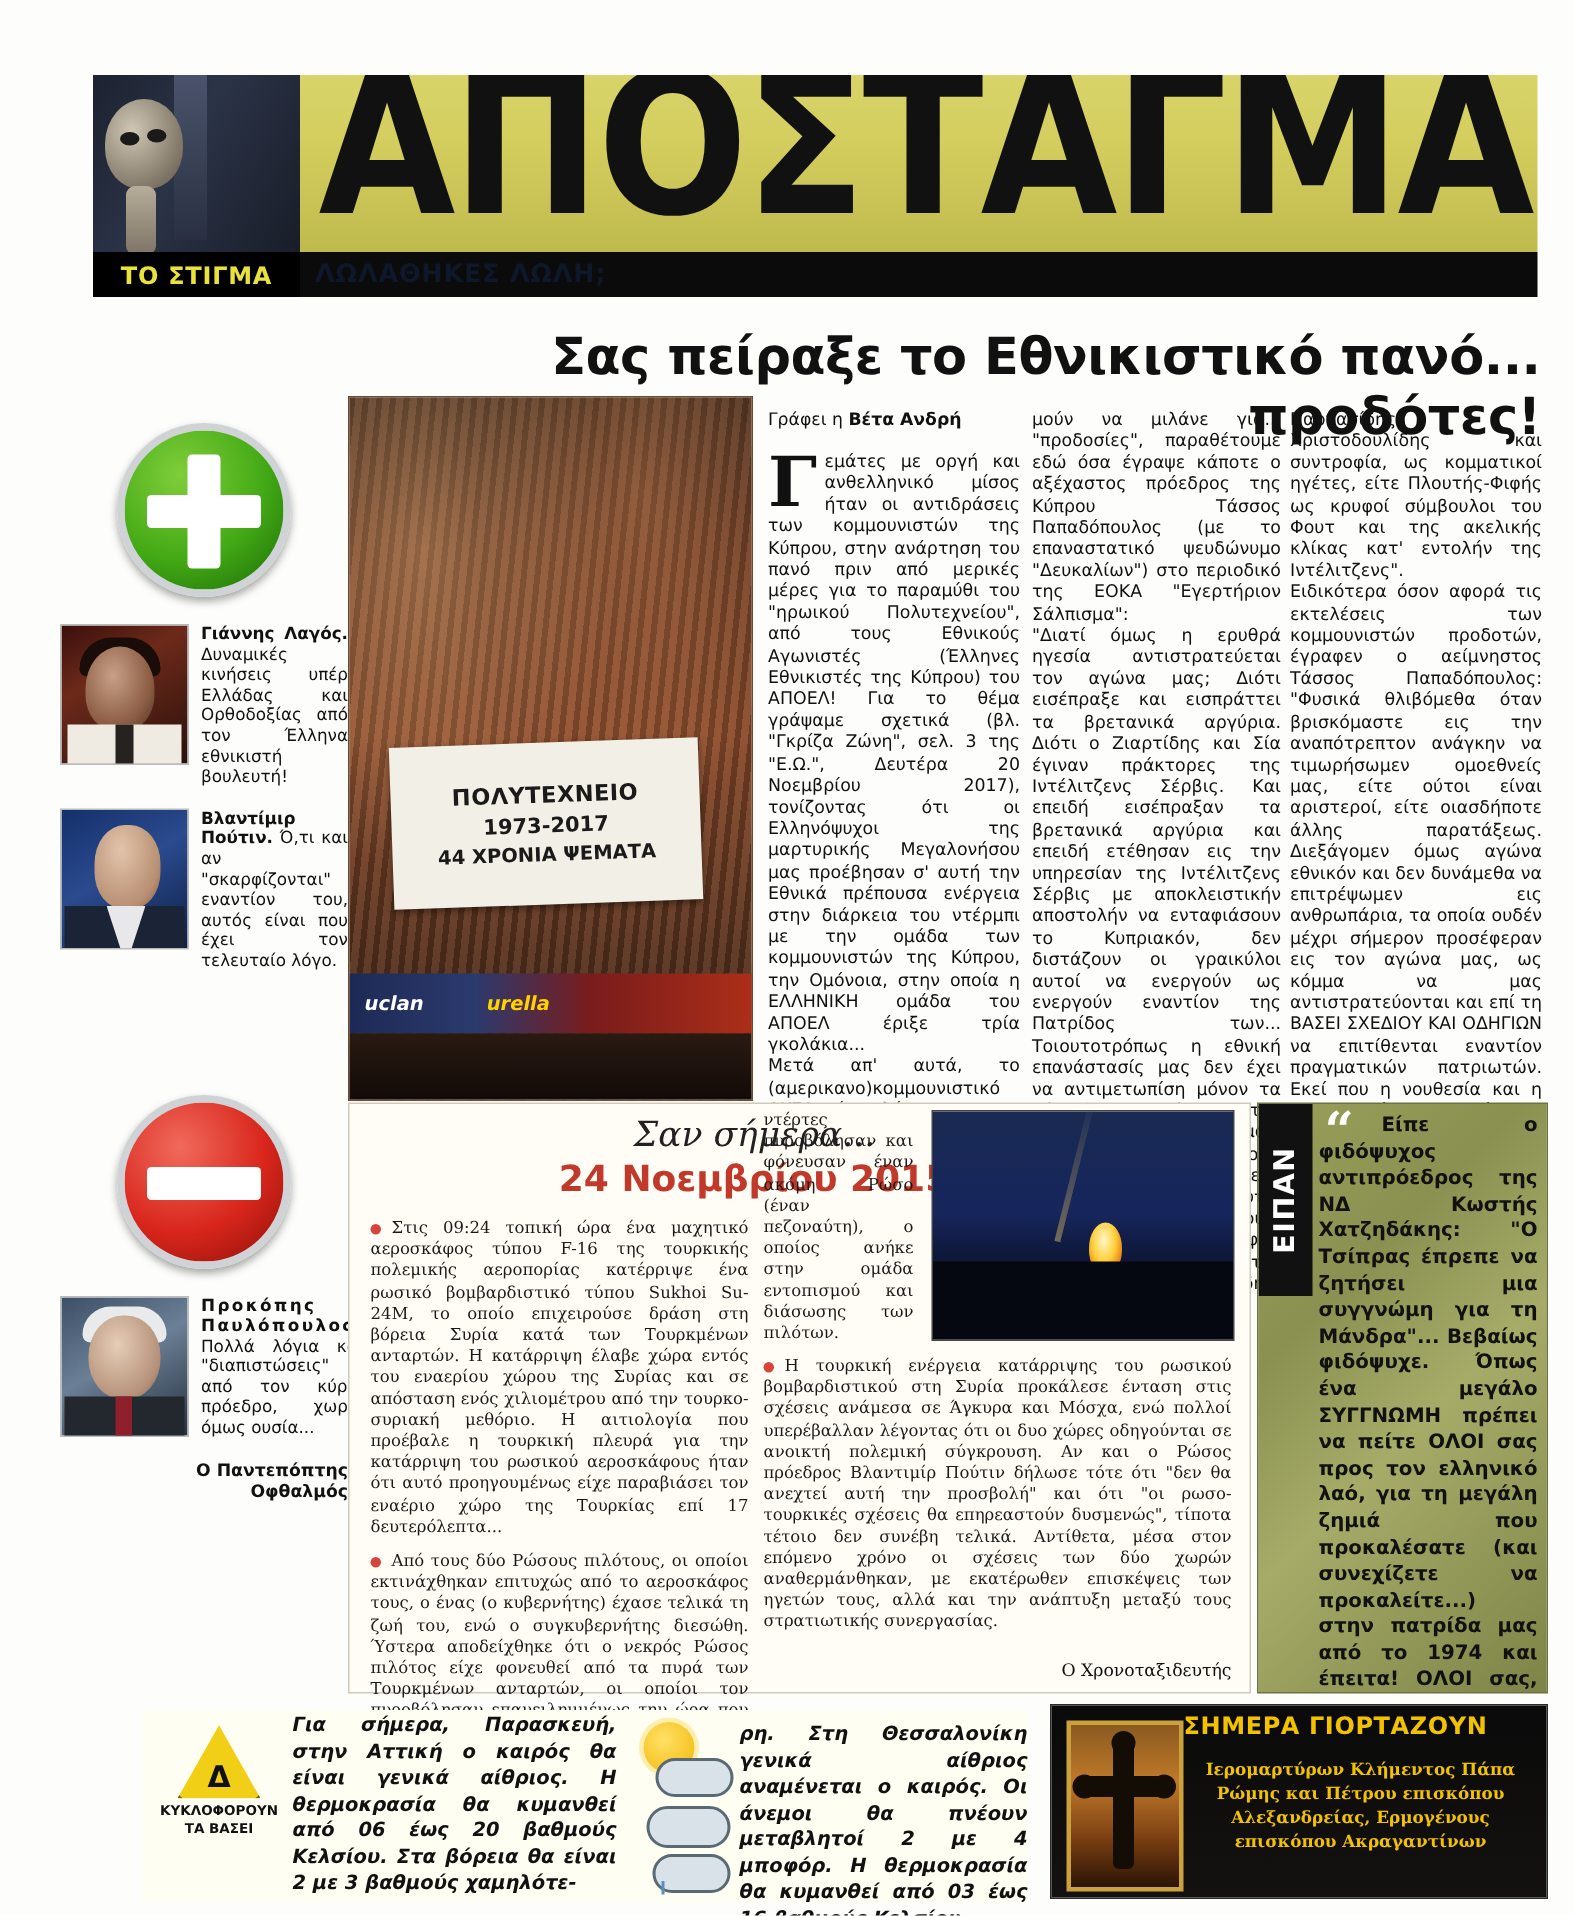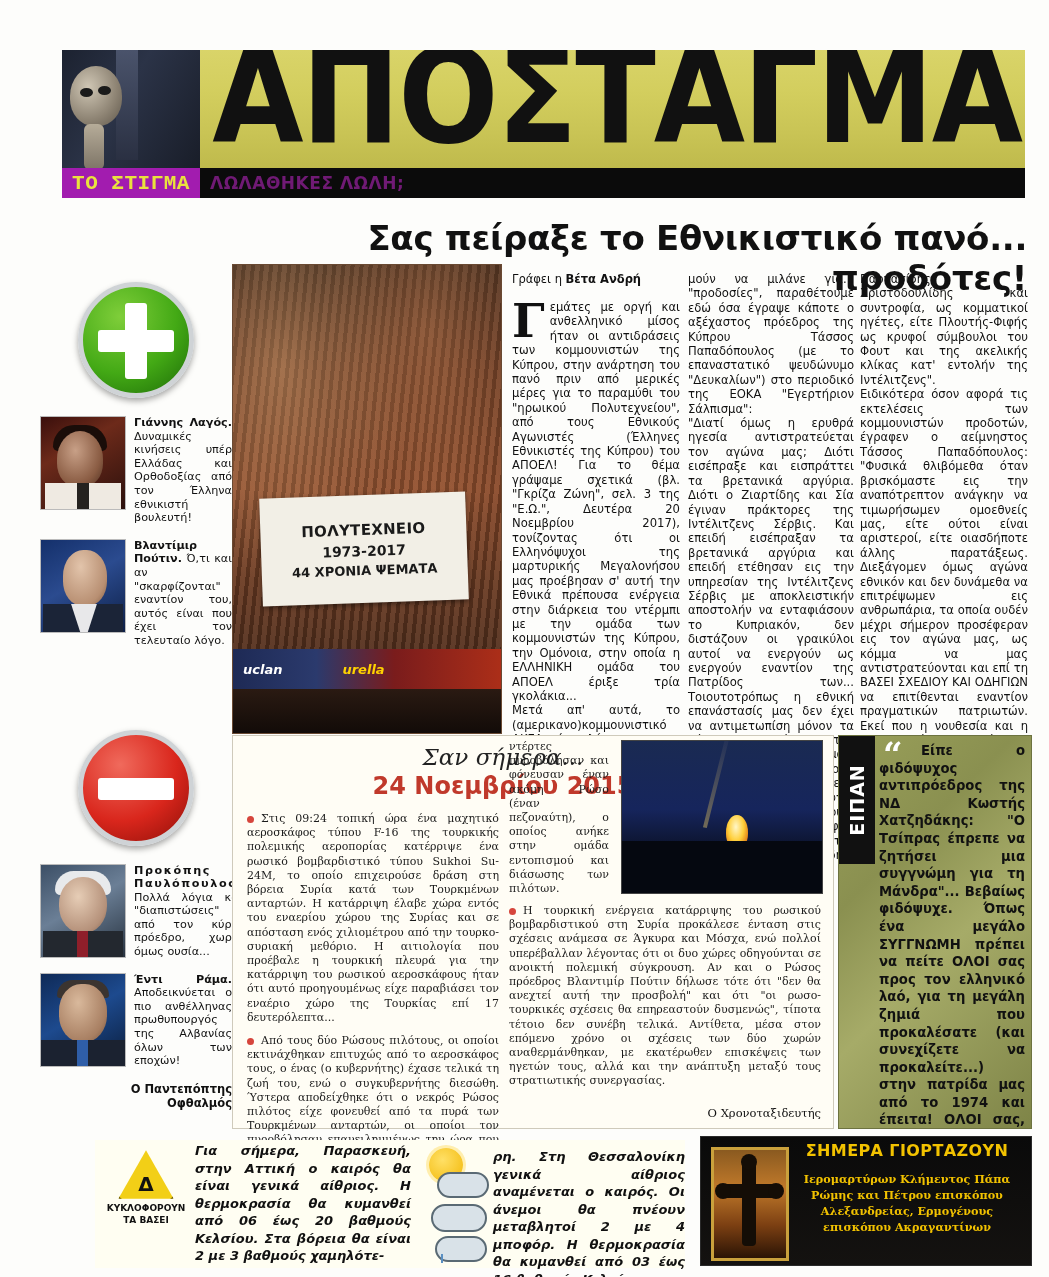--- a/index.html
+++ b/index.html
@@ -44,26 +44,26 @@
   .mast-photo .neck{
     position:absolute;left:22px;top:74px;width:20px;height:46px;
     background:linear-gradient(180deg,#b6ac99,#7d7466);
     border-radius:6px;
   }
   .mast-black{
     position:absolute;left:0;top:118px;width:963px;height:30px;background:#0b0b0b;
   }
   .mast-stigma{
     position:absolute;left:0px;top:118px;width:138px;height:30px;
-    background:#a21caf;color:#e9e23d;font-weight:bold;font-size:21px;
-    display:flex;align-items:center;justify-content:center;letter-spacing:0.5px;font-family:Liberation Mono, monospace;
+    background:#000000;color:#e9e23d;font-weight:bold;font-size:16px;
+    display:flex;align-items:center;justify-content:center;letter-spacing:0.5px;
   }
   .mast-sub{
     position:absolute;left:148px;top:118px;height:30px;display:flex;align-items:center;
-    color:#701a75;font-weight:bold;font-size:17px;letter-spacing:0.5px;
+    color:#0f172a;font-weight:bold;font-size:17px;letter-spacing:0.5px;
   }
 
   
   .headline{
     position:absolute;left:232px;top:218px;width:795px;height:42px;
     font-size:34px;font-weight:bold;color:#111;text-align:right;
     font-family:"DejaVu Sans","Liberation Sans",sans-serif;
     letter-spacing:-0.3px;
   }
 
@@ -127,21 +127,21 @@
     position:absolute;left:28px;top:230px;width:206px;height:108px;background:#f2efe6;
     transform:rotate(-2deg);box-shadow:0 2px 5px rgba(0,0,0,.45);
     display:flex;flex-direction:column;align-items:center;justify-content:center;gap:4px;
   }
   .hero .banner .l1{font-size:15px;font-weight:bold;color:#1a1a1a;letter-spacing:.3px;}
   .hero .banner .l2{font-size:14px;font-weight:bold;color:#1a1a1a;}
   .hero .banner .l3{font-size:13px;font-weight:bold;color:#1a1a1a;}
   .hero .ads{
     position:absolute;left:0;bottom:44px;width:100%;height:40px;
     background:linear-gradient(90deg,#1e2a55 0%,#2b3a6d 30%,#7a1c1c 58%,#b03018 100%);
-    display:flex;align-items:center;gap:28px;padding-left:10px;color:#fff;
+    display:flex;align-items:center;gap:10px;padding-left:10px;color:#fff;
     font-size:13px;font-weight:bold;font-style:italic;
   }
   .hero .ads .a2{color:#ffd200;margin-left:32px;}
   .hero .floor{position:absolute;left:0;bottom:0;width:100%;height:44px;background:linear-gradient(180deg,#2a1a12,#120b08);}
 
   
   .byline{
     position:absolute;left:512px;top:272px;font-size:11.5px;color:#111;
   }
   .byline b{font-weight:bold;}
@@ -235,21 +235,21 @@
   .wx-icons .c3{left:18px;top:94px;width:48px;height:22px;}
   .wx-icons .rain{position:absolute;left:24px;top:112px;width:2px;height:9px;background:#5a8fc2;}
 
   
   .giort{
     position:absolute;left:700px;top:1136px;width:330px;height:128px;
     background:linear-gradient(180deg,#0a0a0a 0%,#141210 100%);
     border:1px solid #2a2a2a;overflow:hidden;
   }
   .giort-title{
-    position:absolute;left:88px;top:4px;width:236px;text-align:center;
+    position:absolute;left:88px;top:4px;width:236px;text-align:left;
     color:#f2c200;font-weight:bold;font-size:16px;letter-spacing:.4px;
   }
   .giort-img{
     position:absolute;left:10px;top:10px;width:72px;height:108px;
     background:linear-gradient(180deg,#8a5a20 0%,#c0792a 35%,#7b3f12 70%,#2b1405 100%);
     border:3px solid #caa13c;overflow:hidden;
   }
   .giort-img .cross-v{position:absolute;left:28px;top:10px;width:14px;height:86px;background:#140d06;border-radius:4px;}
   .giort-img .cross-h{position:absolute;left:8px;top:34px;width:54px;height:14px;background:#140d06;border-radius:4px;}
   .giort-img .knob{position:absolute;width:16px;height:16px;border-radius:50%;background:#140d06;}
@@ -326,31 +326,20 @@
         <div class="hair"></div>
         <div class="head"></div>
         <div class="body"></div>
         <div class="tie"></div>
       </div>
       <div class="txt">
         <b class="spaced">Προκόπης Παυλόπουλος.</b><span> Πολλά λόγια και "διαπιστώσεις" από τον κύριο πρόεδρο, χωρίς όμως ουσία...</span>
       </div>
     </div>
 
-    <div class="person">
-      <div class="photo ph-rama">
-        <div class="hair"></div>
-        <div class="head"></div>
-        <div class="body"></div>
-        <div class="tie"></div>
-      </div>
-      <div class="txt">
-        <b>Έντι Ράμα.</b><span> Αποδεικνύεται ο πιο ανθέλληνας πρωθυπουργός της Αλβανίας όλων των εποχών!</span>
-      </div>
-    </div>
 
     <div class="rail-credit">
       <div>Ο Παντεπόπτης</div>
       <div>Οφθαλμός</div>
     </div>
   </div>
 
   <div class="hero">
     <div class="crowd"></div>
     <div class="banner">

